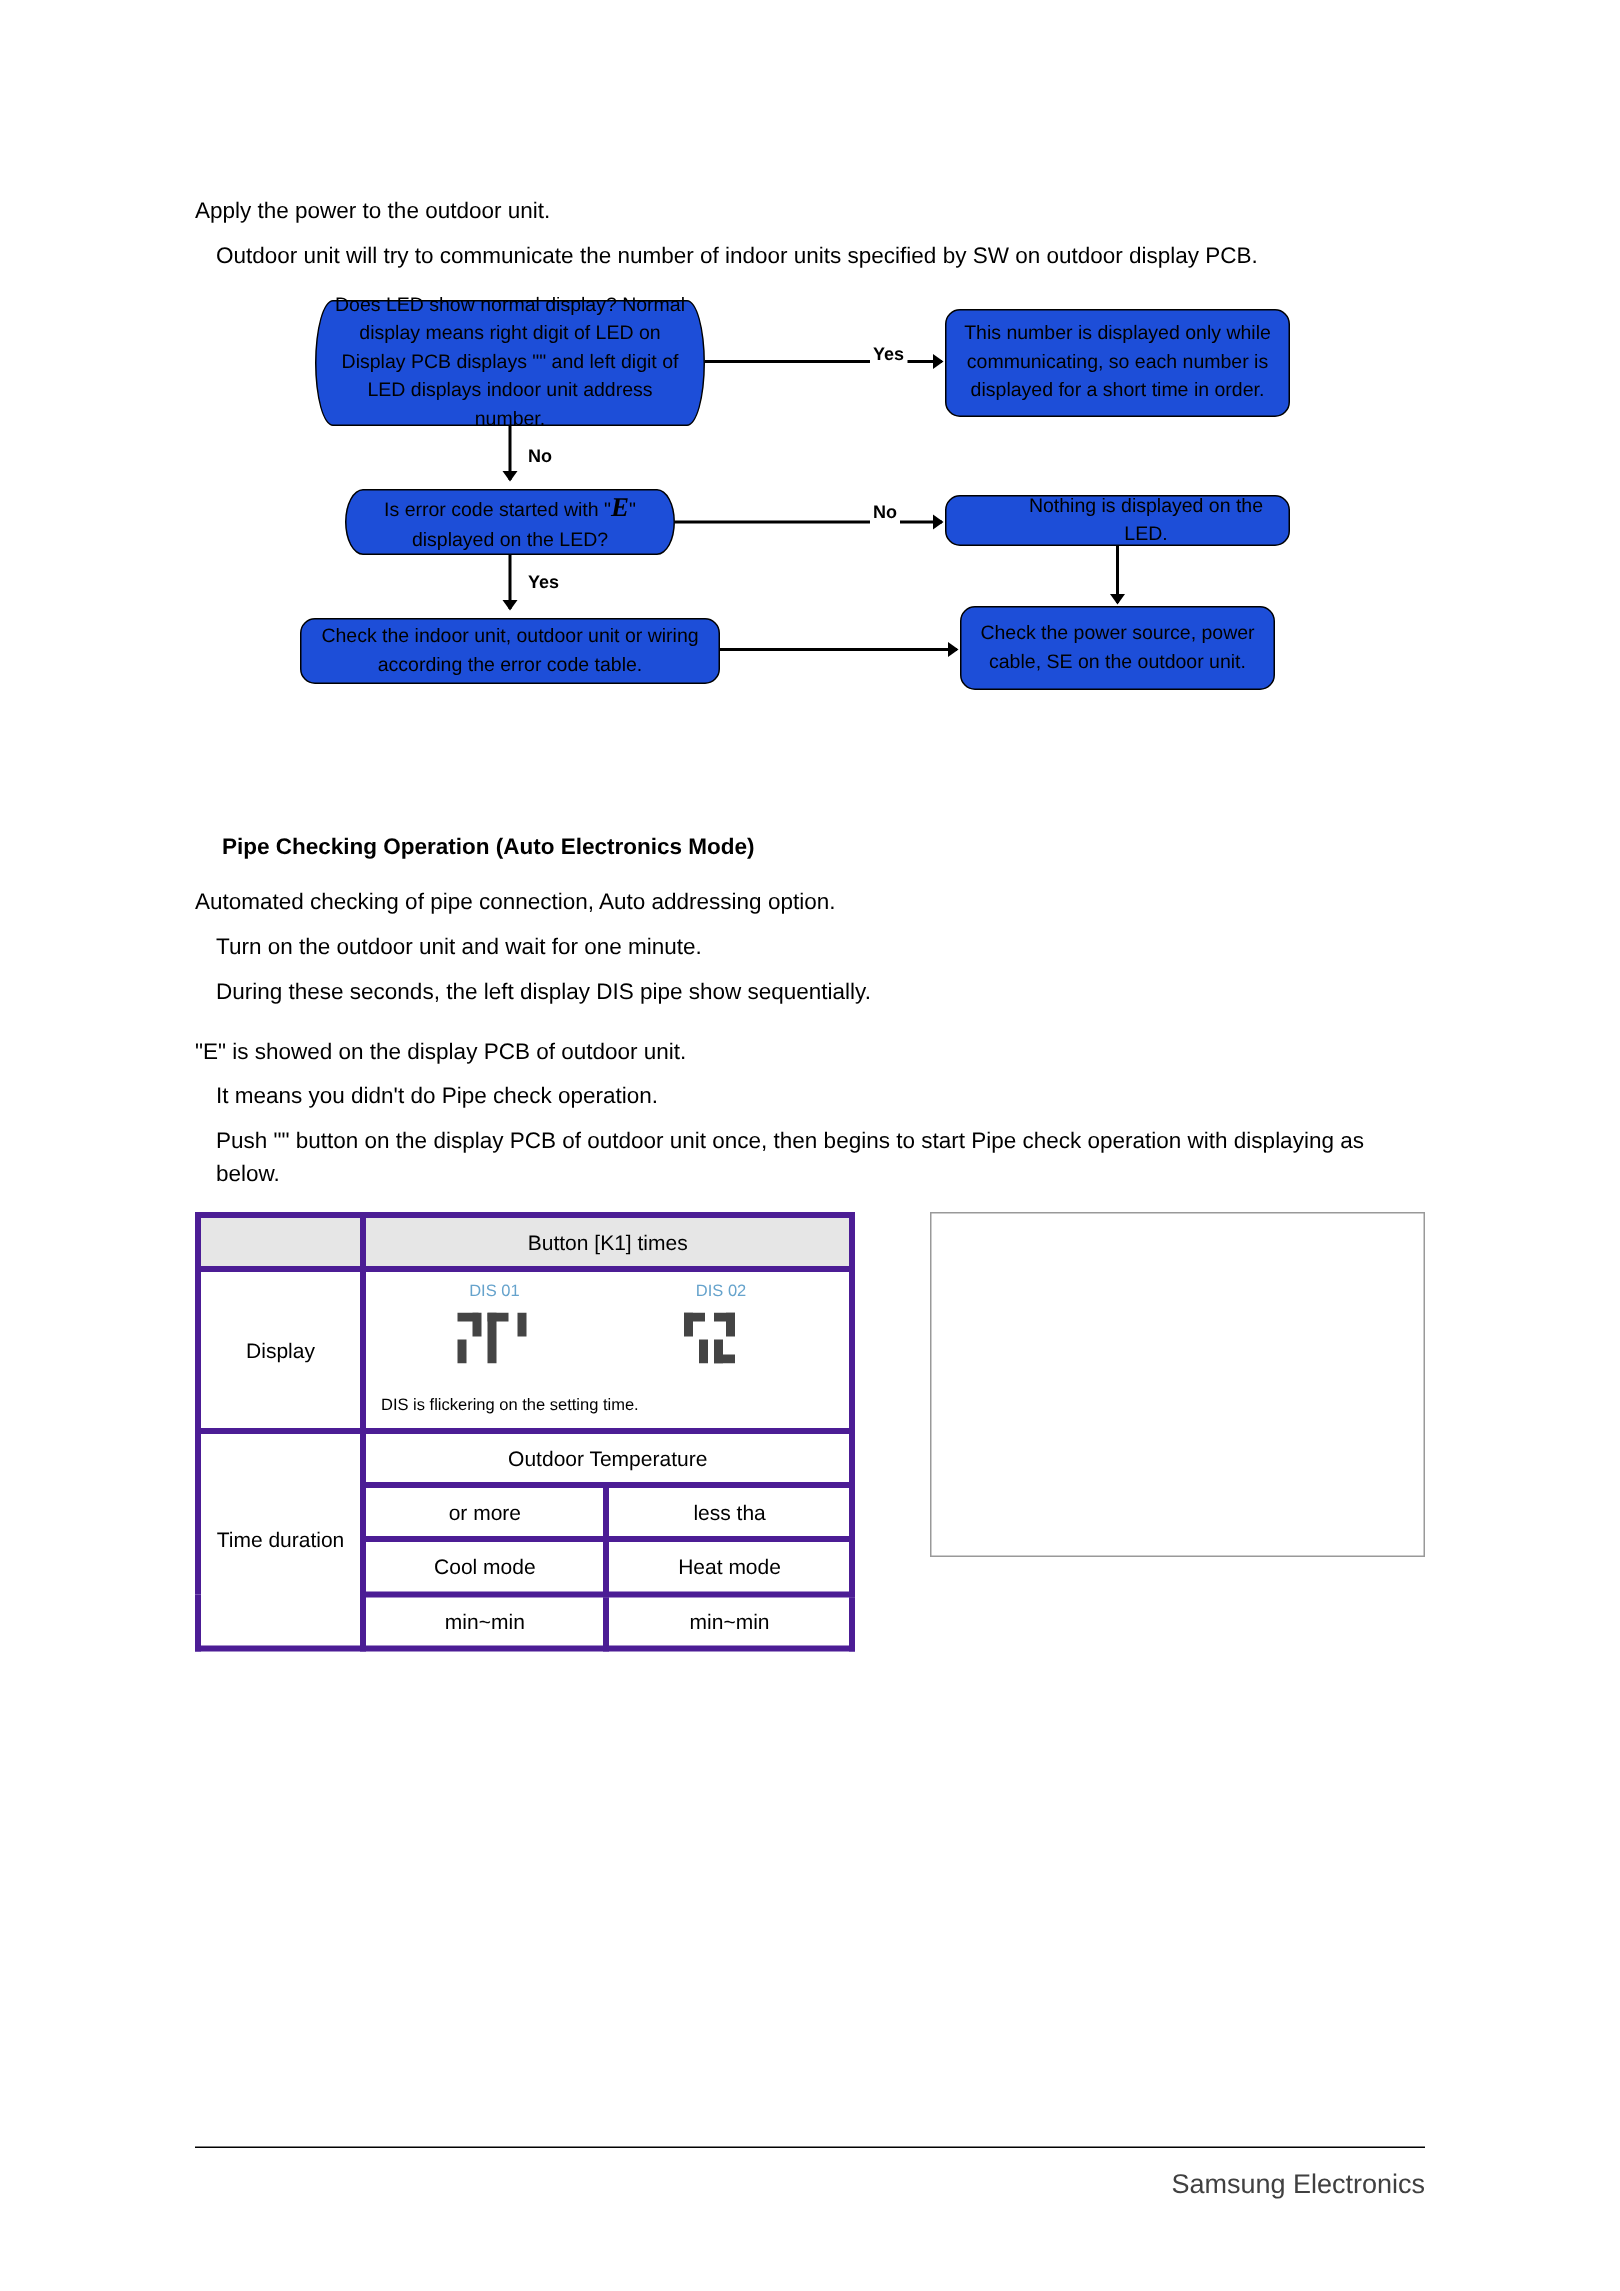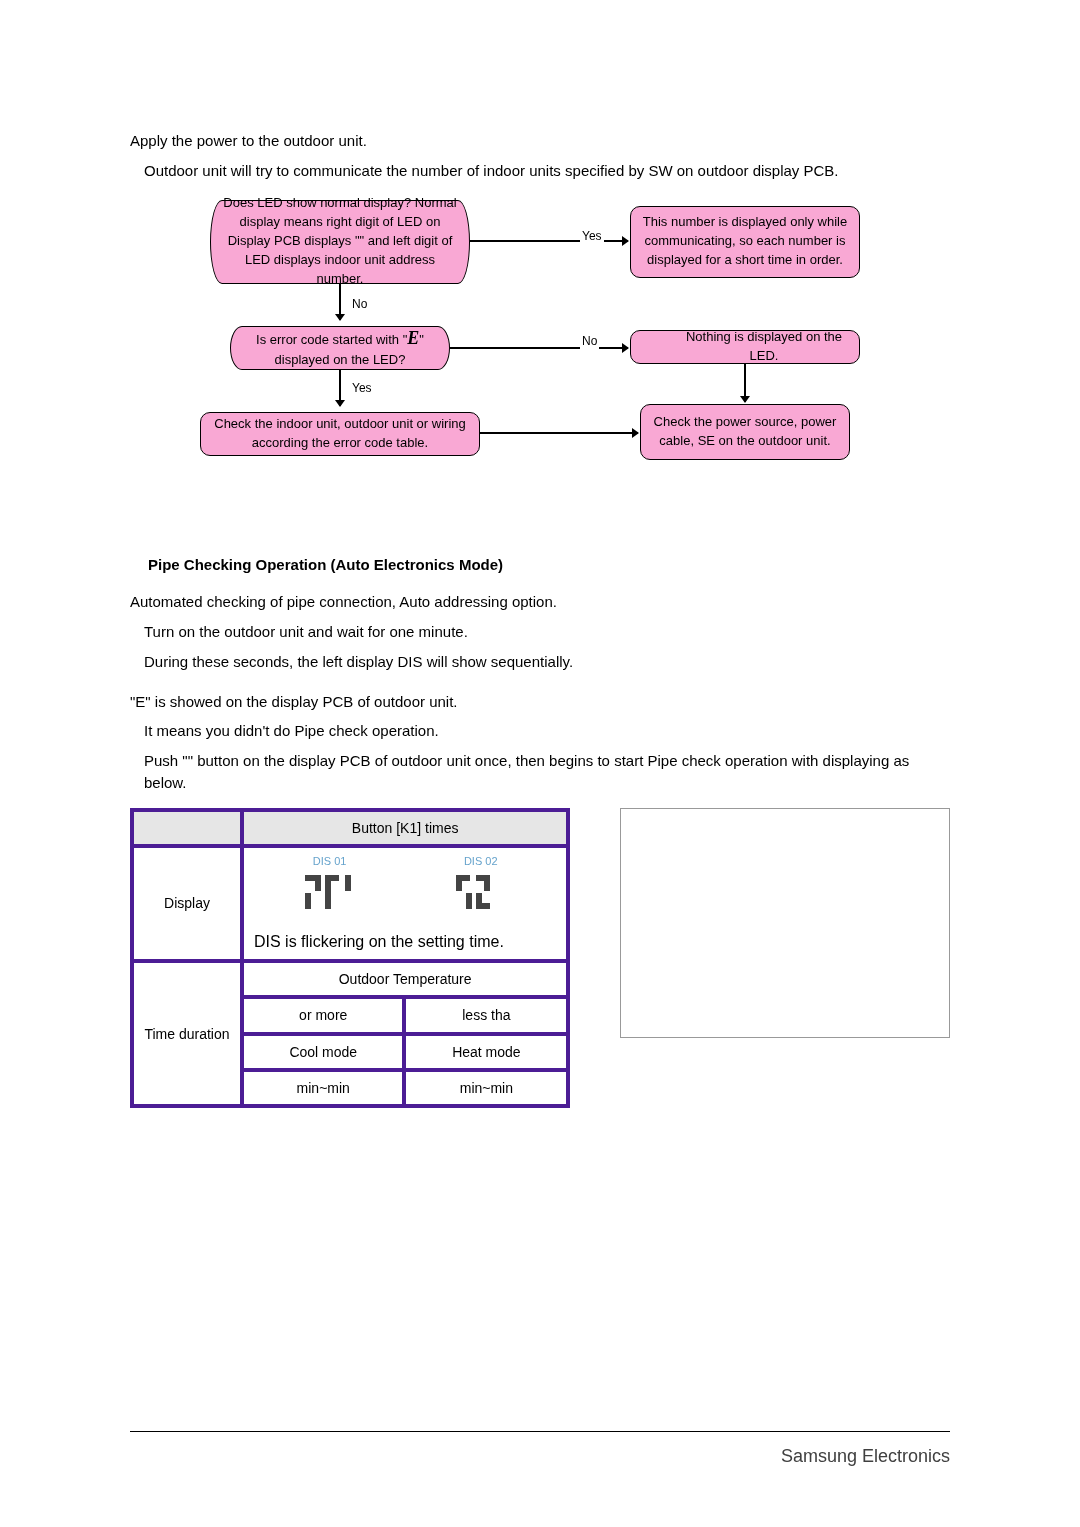--- a/index.html
+++ b/index.html
@@ -22,21 +22,21 @@
   .flow {
     position: relative;
     width: 700px;
     height: 320px;
     margin: 18px auto 30px auto;
   }
   .box {
     position: absolute;
     border: 1px solid #000;
     border-radius: 10px;
-    background: #f9a8d4;
+    background: #1d4ed8;
     text-align: center;
     font-size: 13px;
     padding: 6px 10px;
     display: flex;
     flex-direction: column;
     align-items: center;
     justify-content: center;
   }
   .hex {
     border-radius: 12px / 50%;
@@ -57,36 +57,36 @@
   .arrowhead-right::after {
     content: "";
     position: absolute;
     right: -6px; top: -4px;
     border: 5px solid transparent;
     border-left: 7px solid #000;
   }
   .lbl {
     position: absolute;
     font-size: 12px;
-    font-weight: 400;
+    font-weight: 700;
     background: #fff;
     padding: 0 2px;
   }
 
   
   .sec-title { font-weight: 700; margin: 34px 0 16px 18px; }
 
   
   .tbl-wrap { display: flex; gap: 50px; margin-top: 14px; }
   table { border-collapse: collapse; font-size: 14px; }
   th, td { border: 4px solid #4c1d95; padding: 6px 10px; text-align: center; }
   .hdr { background: #e6e6e6; }
   .dis-labels { display: flex; justify-content: space-around; color: #66a3cc; font-size: 11px; margin-bottom: 4px; }
   .seg { font-family: 'Courier New', monospace; font-size: 36px; letter-spacing: 6px; display: flex; justify-content: space-around; }
-  .note-small { font-size: 16px; text-align: left; padding-top: 4px; }
+  .note-small { font-size: 11px; text-align: left; padding-top: 4px; }
   .img-ph {
     width: 340px;
     height: 230px;
     border: 1px solid #999;
   }
 
   
   .hr { position: absolute; left: 130px; right: 130px; bottom: 95px; height: 1px; background: #000; }
   .footer-txt {
     position: absolute;
@@ -152,21 +152,21 @@
 
   <div class="arrow arrow-h arrowhead-right" style="left:290px; top:232px; width:158px;"></div>
 
   <div class="arrow arrow-v arrowhead-down" style="left:554px; top:164px; height:38px;"></div>
 </div>
 
 <div class="sec-title">Pipe Checking Operation (Auto Electronics Mode)</div>
 
 <div class="para">Automated checking of pipe connection, Auto addressing option.</div>
 <div class="para indent1">Turn on the outdoor unit and wait for one minute.</div>
-<div class="para indent1" style="margin-bottom:18px;">During these seconds, the left display DIS will show sequentially.</div>
+<div class="para indent1" style="margin-bottom:18px;">During these seconds, the left display DIS pipe show sequentially.</div>
 
 <div class="para">"E" is showed on the display PCB of outdoor unit.</div>
 <div class="para indent1">It means you didn't do Pipe check operation.</div>
 <div class="para indent1">Push "" button on the display PCB of outdoor unit once, then begins to start Pipe check operation with displaying as below.</div>
 
 <div class="tbl-wrap">
   <table>
     <tbody>
         <tr>
       <td class="hdr" style="width:110px;"></td>

